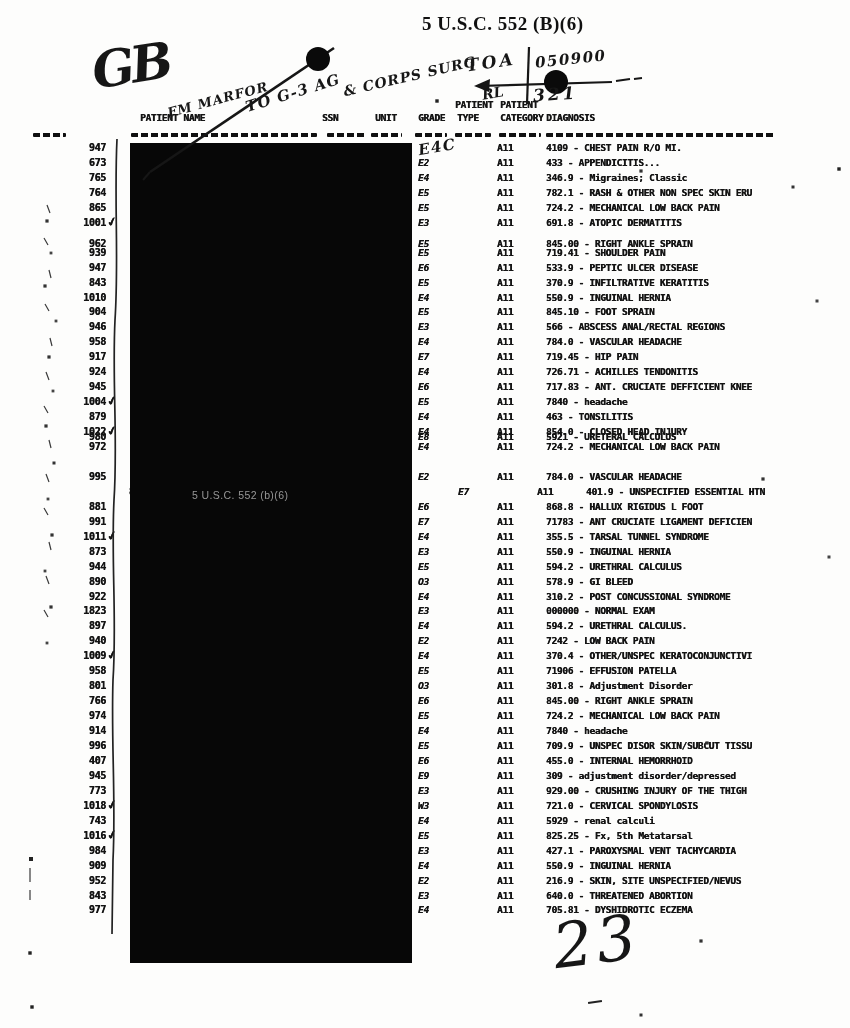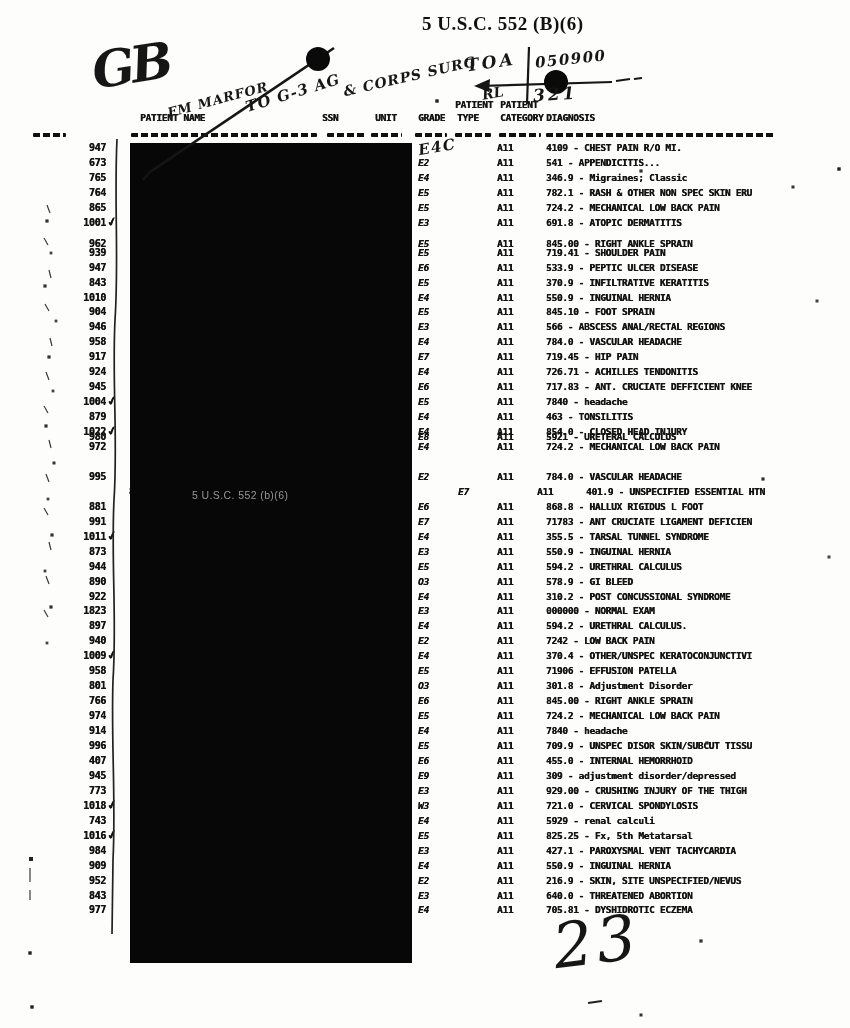--- a/index.html
+++ b/index.html
@@ -134,21 +134,21 @@
       <div class="row" style="top: 142px;">
         <span class="cell num">947</span>
         <span class="cell grade hand">E4C</span>
         <span class="cell cat">A11</span>
         <span class="cell dx">4109 - CHEST PAIN R/O MI.</span>
       </div>
       <div class="row" style="top: 156.95px;">
         <span class="cell num">673</span>
         <span class="cell grade">E2</span>
         <span class="cell cat">A11</span>
-        <span class="cell dx">541 - APPENDICITIS...</span>
+        <span class="cell dx">433 - APPENDICITIS...</span>
       </div>
       <div class="row" style="top: 171.9px;">
         <span class="cell num">765</span>
         <span class="cell grade">E4</span>
         <span class="cell cat">A11</span>
         <span class="cell dx">346.9 - Migraines; Classic</span>
       </div>
       <div class="row" style="top: 186.85px;">
         <span class="cell num">764</span>
         <span class="cell grade">E5</span>

